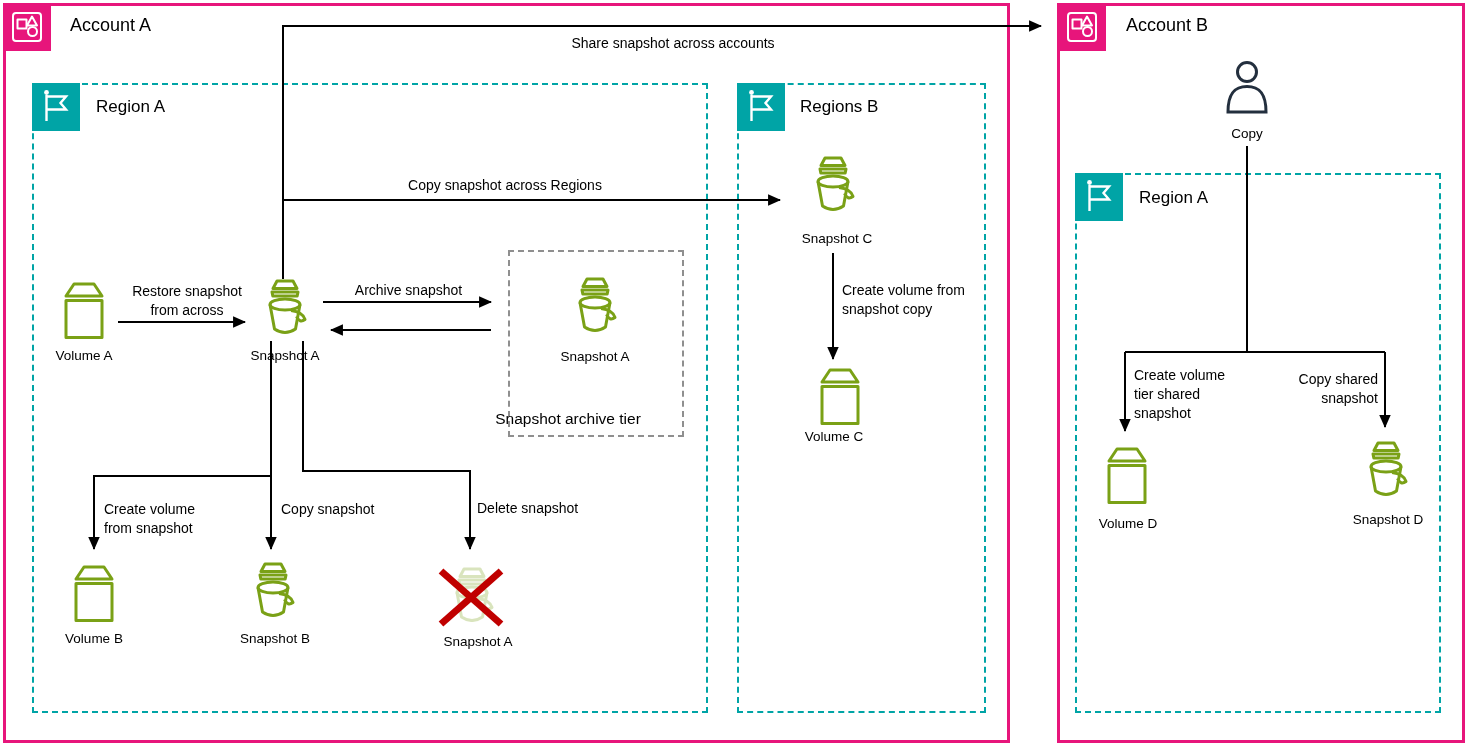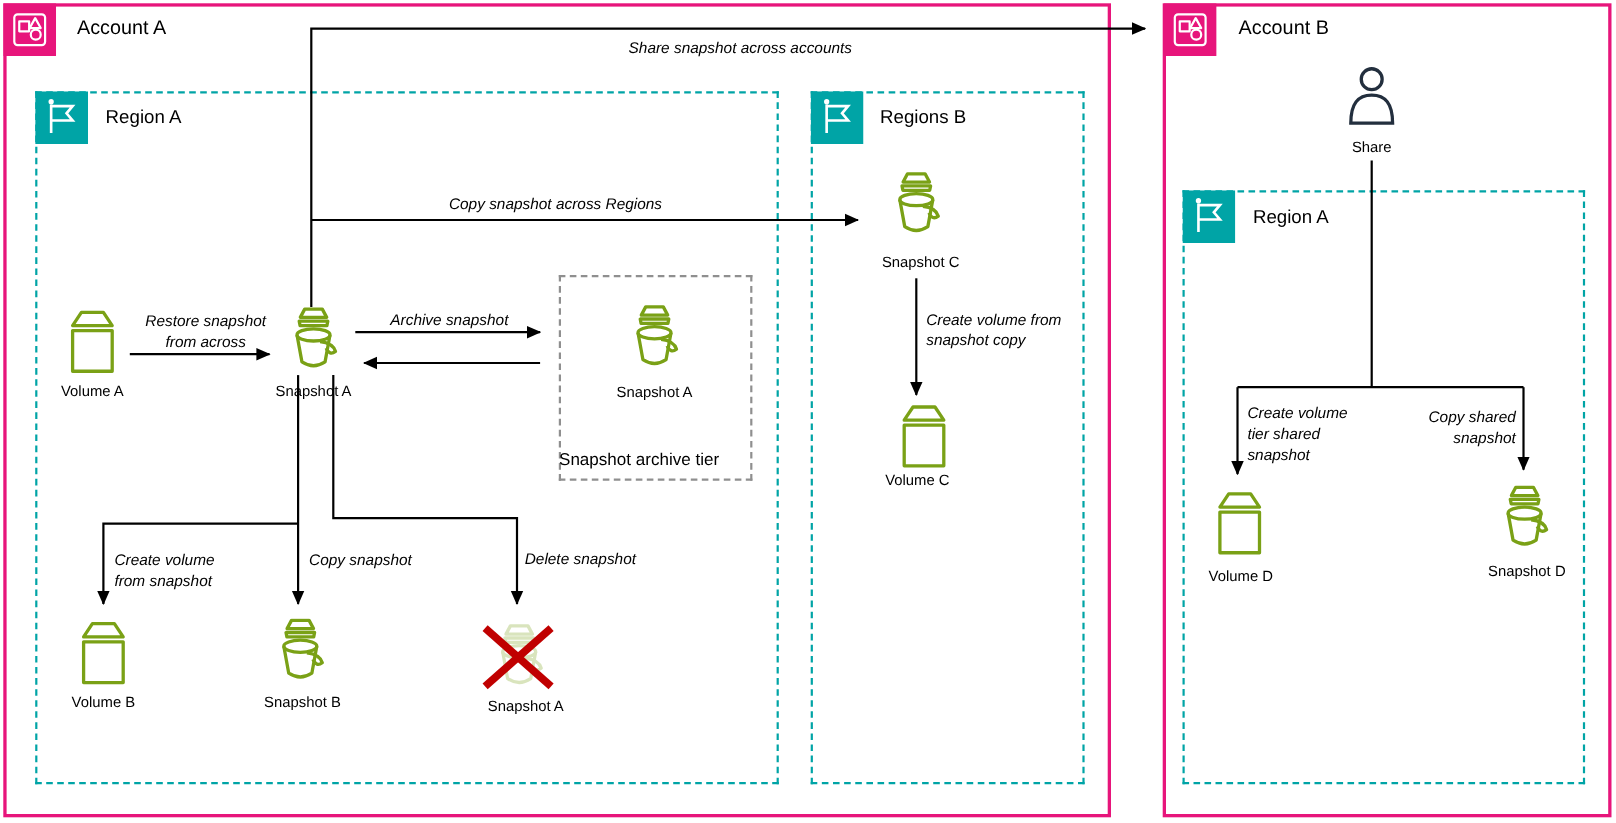--- a/index.html
+++ b/index.html
@@ -12,21 +12,21 @@
   .box-archive { position:absolute; border:2px dashed #8F8F8F; box-sizing:border-box; }
   .corner-icon { position:absolute; width:48px; height:48px; }
   .title-account { position:absolute; font-size:18px; white-space:nowrap; }
   .title-region  { position:absolute; font-size:17px; white-space:nowrap; }
   .title-archive { position:absolute; font-size:15.5px; text-align:center; }
   .node-icon { position:absolute; }
   .node-label {
     position:absolute; transform:translateX(-50%);
     font-size:13.5px; white-space:nowrap; text-align:center;
   }
-  .edge-label { position:absolute; font-size:14px; line-height:19px;font-style:italic; }
+  .edge-label { position:absolute; font-size:14px; line-height:19px; }
   .edge-label.center { text-align:center; }
   .edge-label.right  { text-align:right; }
   .edge-label .ln { display:block; }
   .arrows { position:absolute; left:0; top:0; }
 </style>
 </head>
 <body>
 
 <div class="canvas">
 
@@ -74,21 +74,21 @@
   </svg>
 
   <div class="box-account" style="left:3px;top:3px;width:1007px;height:740px"></div>
   <div class="box-account" style="left:1057px;top:3px;width:408px;height:740px"></div>
 
   <div class="box-region" style="left:32px;top:83px;width:676px;height:630px"></div>
   <div class="box-region" style="left:737px;top:83px;width:249px;height:630px"></div>
   <div class="box-region" style="left:1075px;top:173px;width:366px;height:540px"></div>
 
   <div class="box-archive" style="left:508px;top:250px;width:176px;height:187px"></div>
-  <div class="title-archive" style="left:493px;top:410px;width:176px">Snapshot archive tier</div>
+  <div class="title-archive" style="left:480px;top:410px;width:176px">Snapshot archive tier</div>
 
   <svg class="arrows" width="1469" height="748" viewBox="0 0 1469 748">
     <defs>
       <marker id="ah" viewBox="0 0 10 10" refX="9.2" refY="5" markerWidth="6.5" markerHeight="6.5" orient="auto-start-reverse">
         <path d="M0,0.6 L10,5 L0,9.4 Z" fill="#000"></path>
       </marker>
     </defs>
     <g fill="none" stroke="#000" stroke-width="2">
       <path d="M283,279 L283,26 L1041,26" marker-end="url(#ah)"></path>
       <path d="M283,200 L780,200" marker-end="url(#ah)"></path>
@@ -172,21 +172,21 @@
   <div class="node-label" style="left:837px;top:231px">Snapshot C</div>
 
   <svg class="node-icon" style="left:812px;top:367px" width="56" height="60">
       <use href="#sym-volume"></use>
     </svg>
   <div class="node-label" style="left:834px;top:429px">Volume C</div>
 
   <svg class="node-icon" style="left:1222px;top:60px" width="50" height="56">
       <use href="#sym-user"></use>
     </svg>
-  <div class="node-label" style="left:1247px;top:126px">Share</div>
+  <div class="node-label" style="left:1247px;top:126px">Copy</div>
 
   <svg class="node-icon" style="left:1100px;top:446px" width="54" height="60">
       <use href="#sym-volume"></use>
     </svg>
   <div class="node-label" style="left:1128px;top:516px">Volume D</div>
 
   <svg class="node-icon" style="left:1358px;top:441px" width="56" height="62">
       <use href="#sym-snapshot"></use>
     </svg>
   <div class="node-label" style="left:1388px;top:512px">Snapshot D</div>

